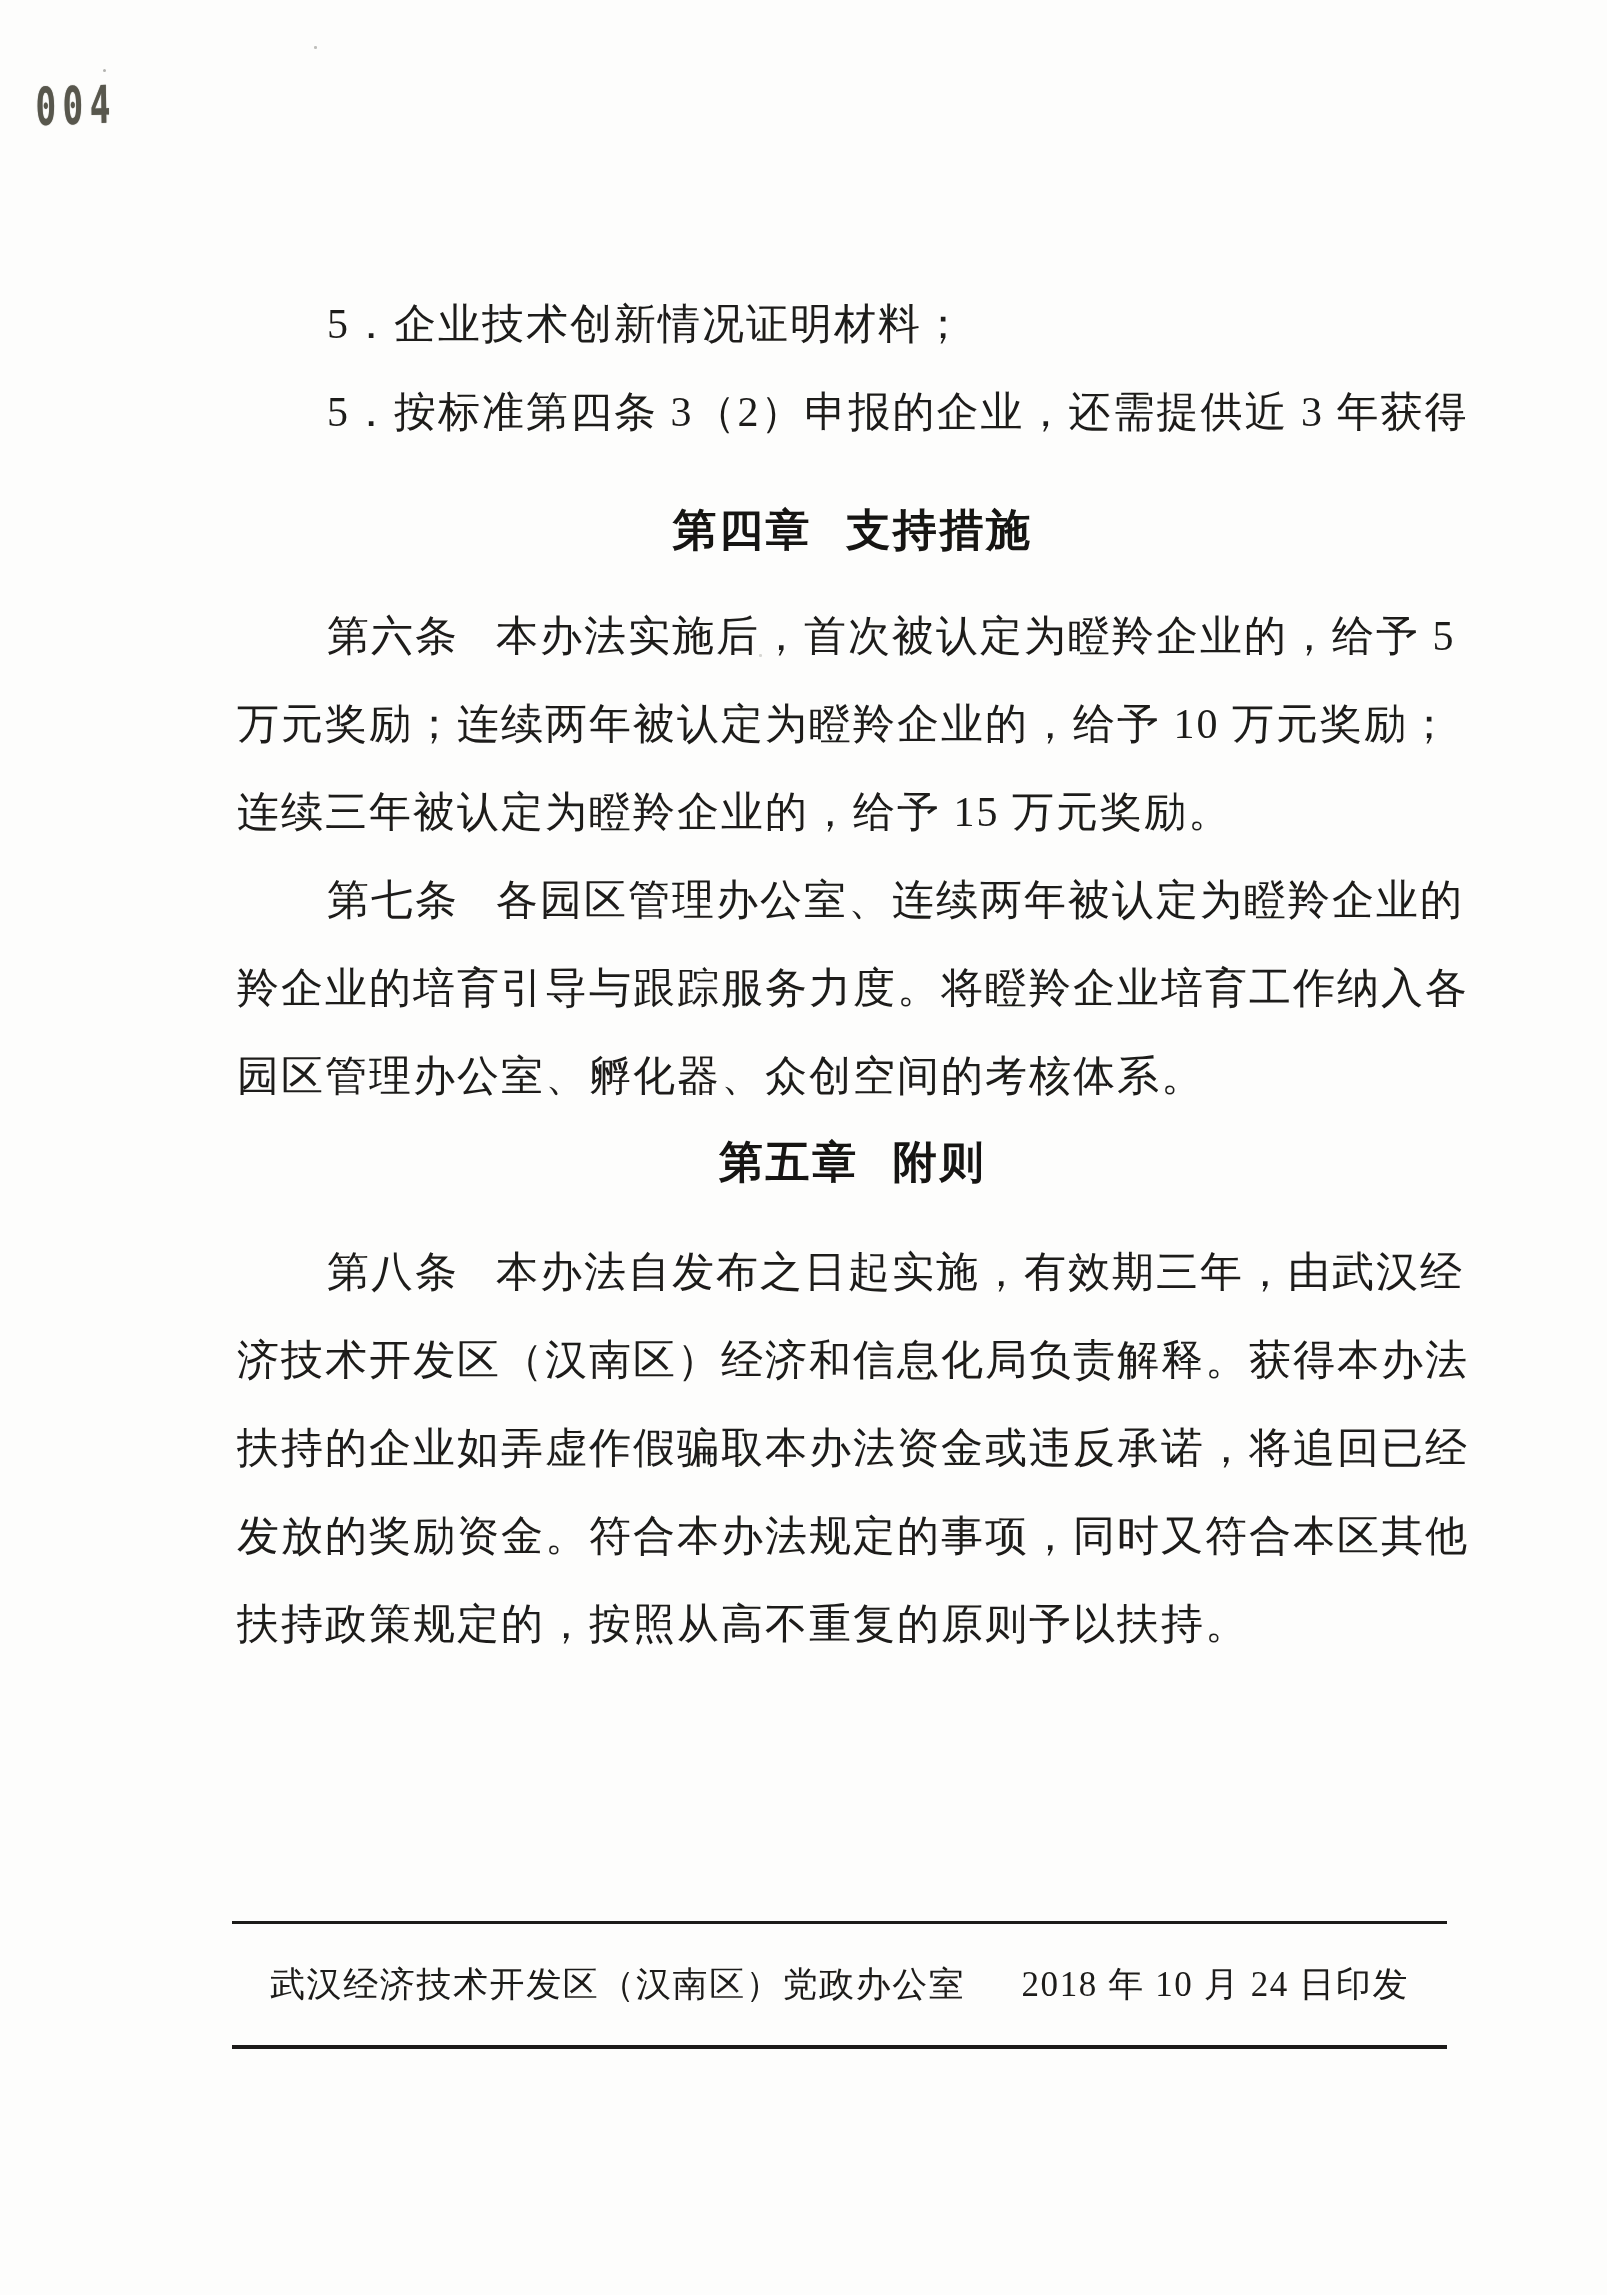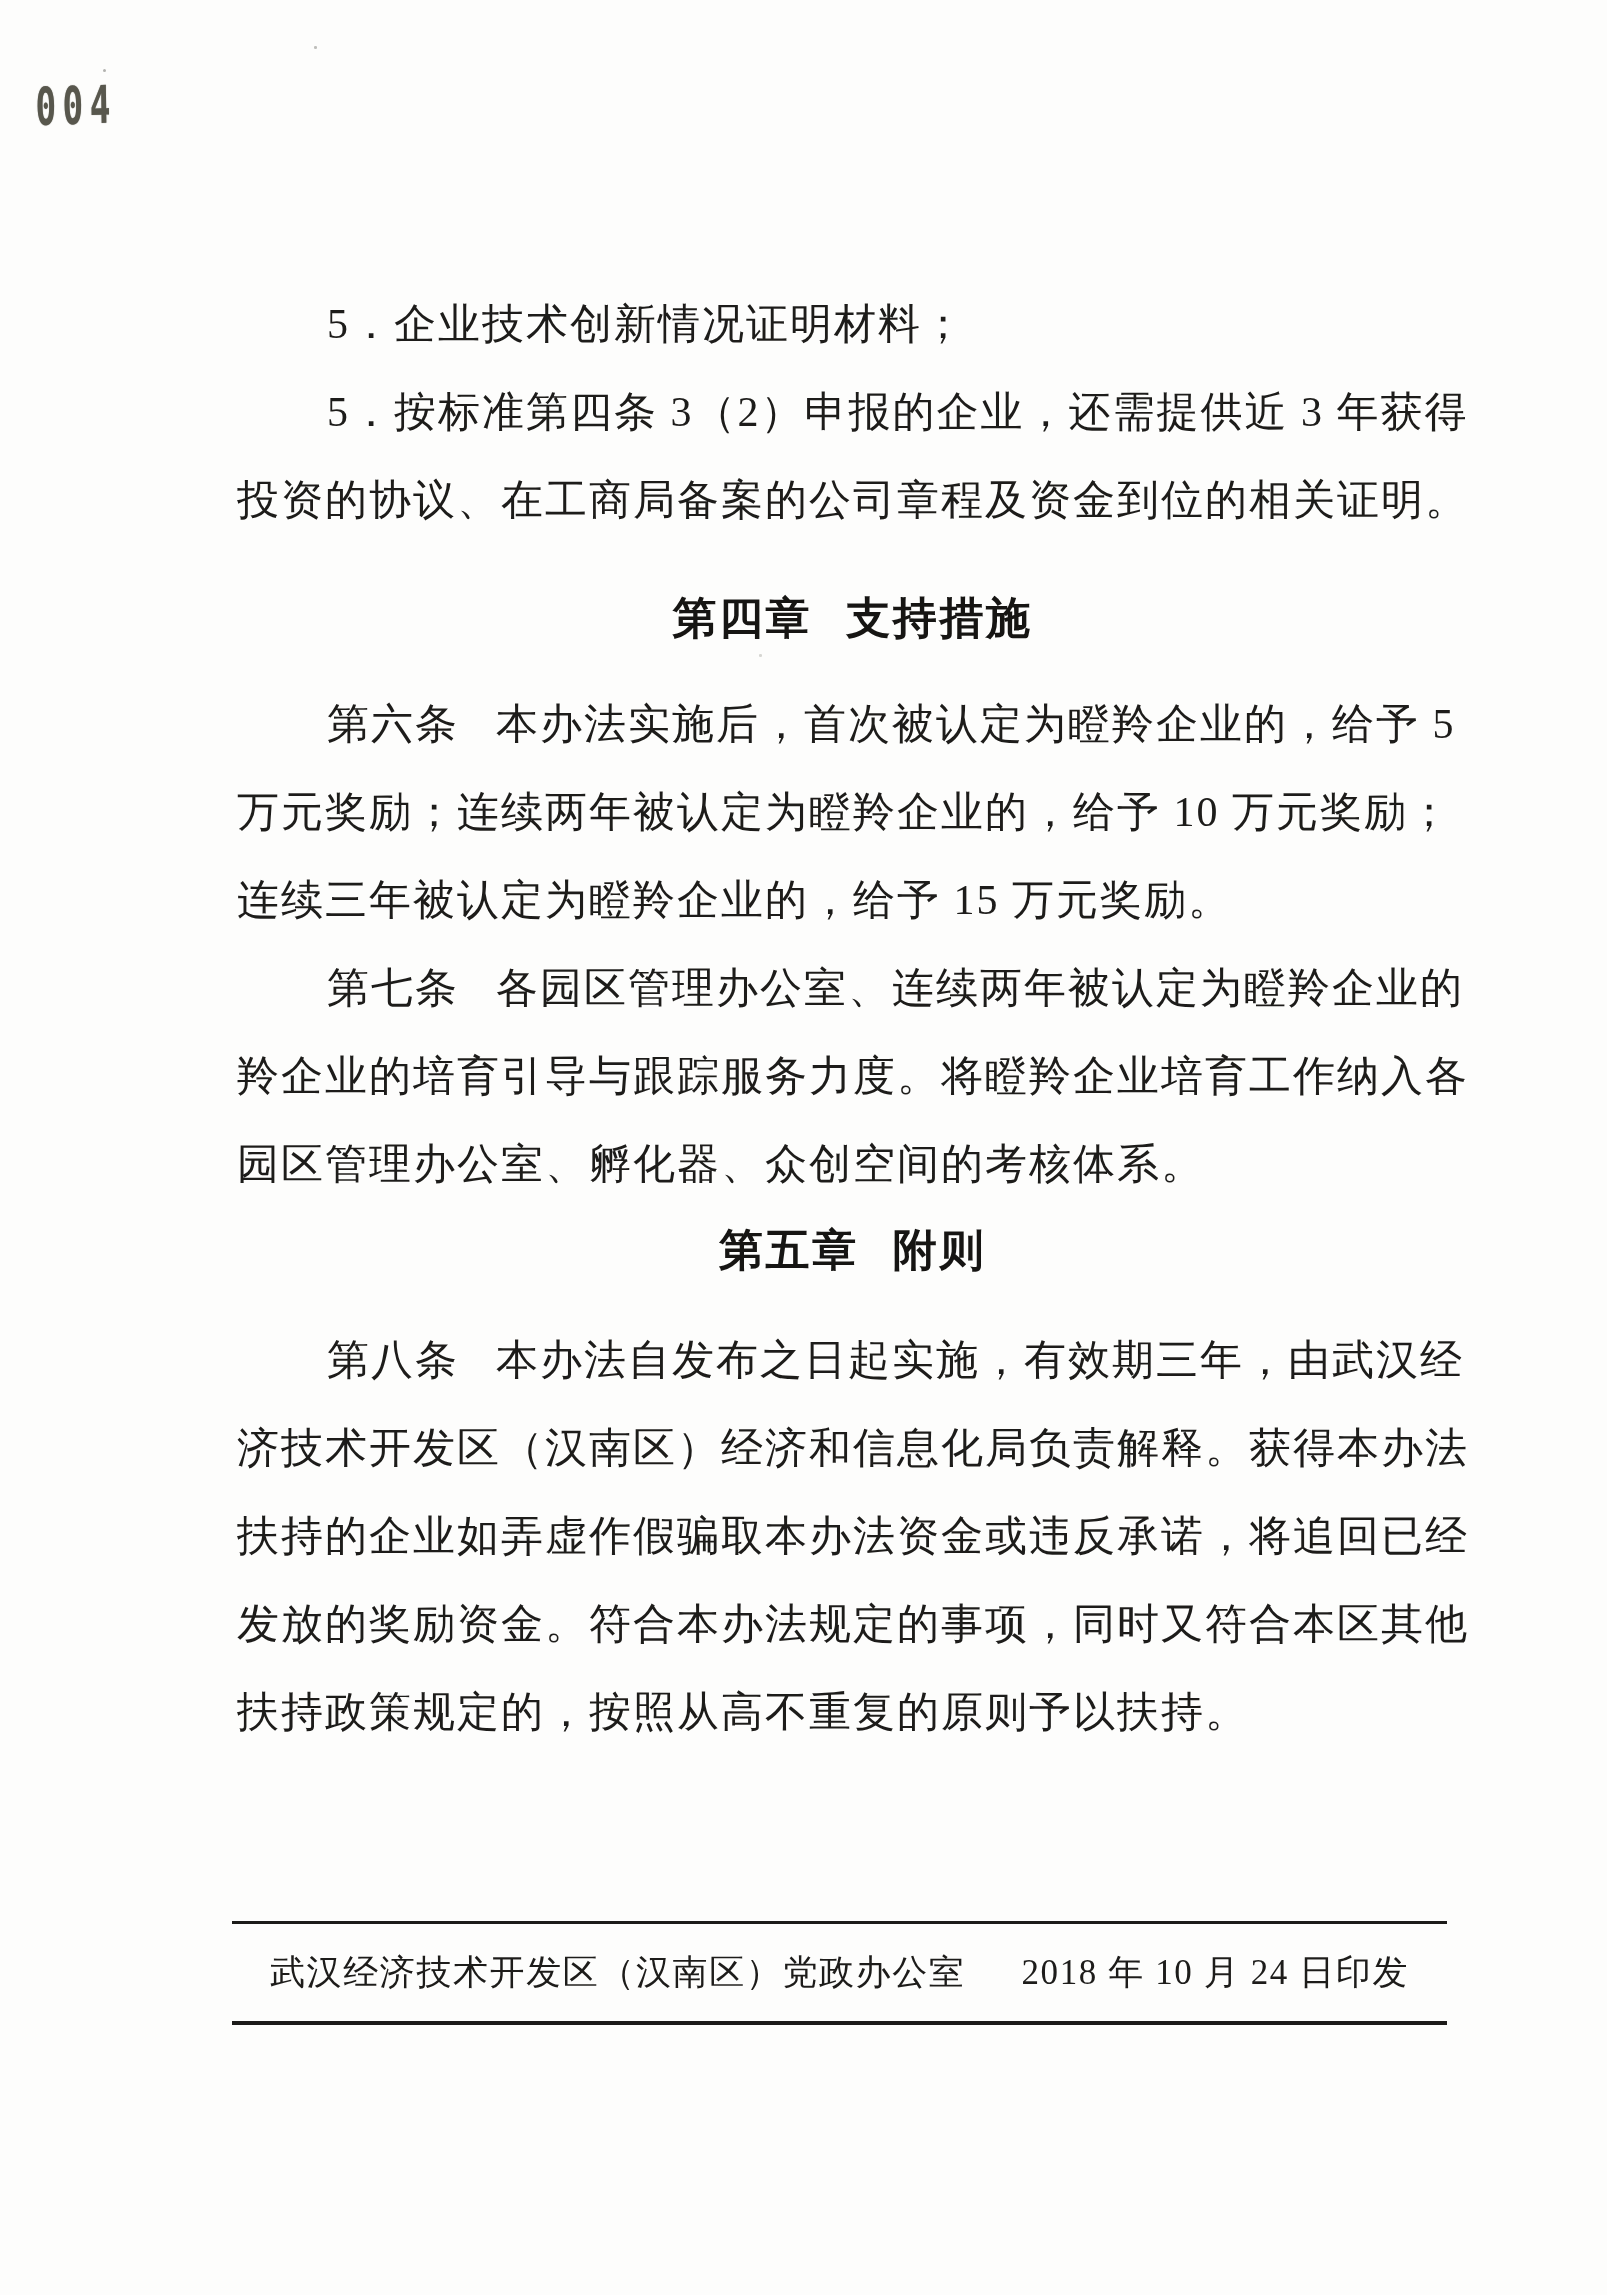--- a/index.html
+++ b/index.html
@@ -78,21 +78,21 @@
   }
   .rule {
     height: 3.3px;
     background: #1c1b19;
   }
   .colophon-row {
     height: 97px;
     line-height: 97px;
     display: flex;
     justify-content: space-between;
-    padding: 0 38px;
+    padding: 12px 38px;
     font-size: 35px;
     letter-spacing: 1.6px;
     white-space: nowrap;
     color: #1d1c1a;
   }
   
   .speck {
     position: absolute;
     border-radius: 50%;
     background: #8b8b85;
@@ -111,21 +111,20 @@
   <div class="speck s1"></div>
   <div class="speck s2"></div>
   <div class="speck s3"></div>
 
   <main class="content">
 
     <p class="ln ind"><span>5．企业技术创新情况证明材料；</span></p>
 
     <p class="ln ind"><span>5．按标准第四条 3（2）申报的企业，还需提供近 3 年获得</span></p>
 
-    <p class="ln"><span>投资的协议、在工商局备案的公司章程及资金到位的相关证明。</span></p>
 
     <h2 class="chapter first">
       <span>第四章</span>
       <span>支持措施</span>
     </h2>
 
     <p class="ln ind"><b class="term">第六条</b><span>本办法实施后，首次被认定为瞪羚企业的，给予 5</span></p>
 
     <p class="ln"><span>万元奖励；连续两年被认定为瞪羚企业的，给予 10 万元奖励；</span></p>
 

